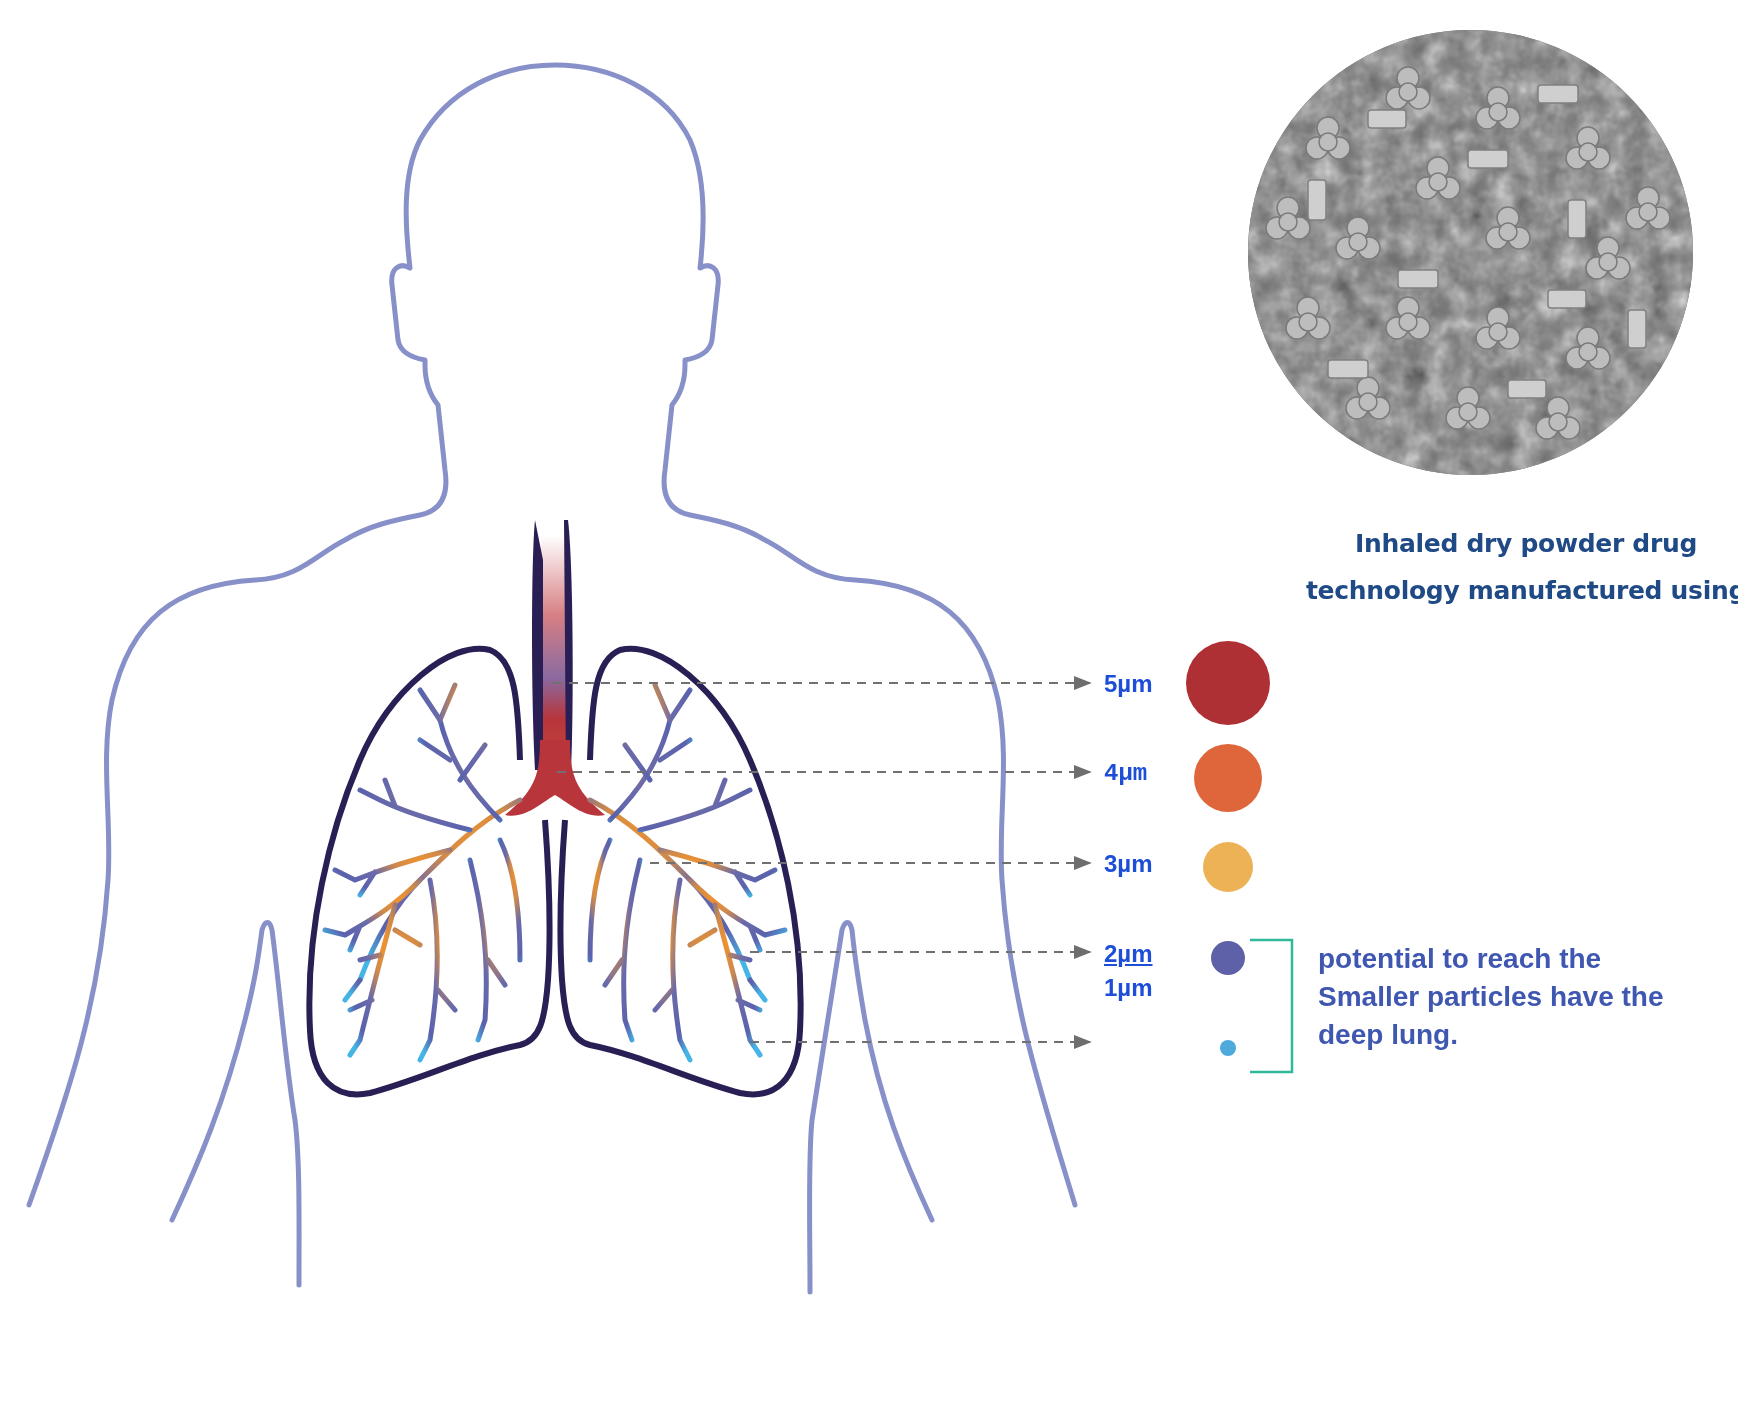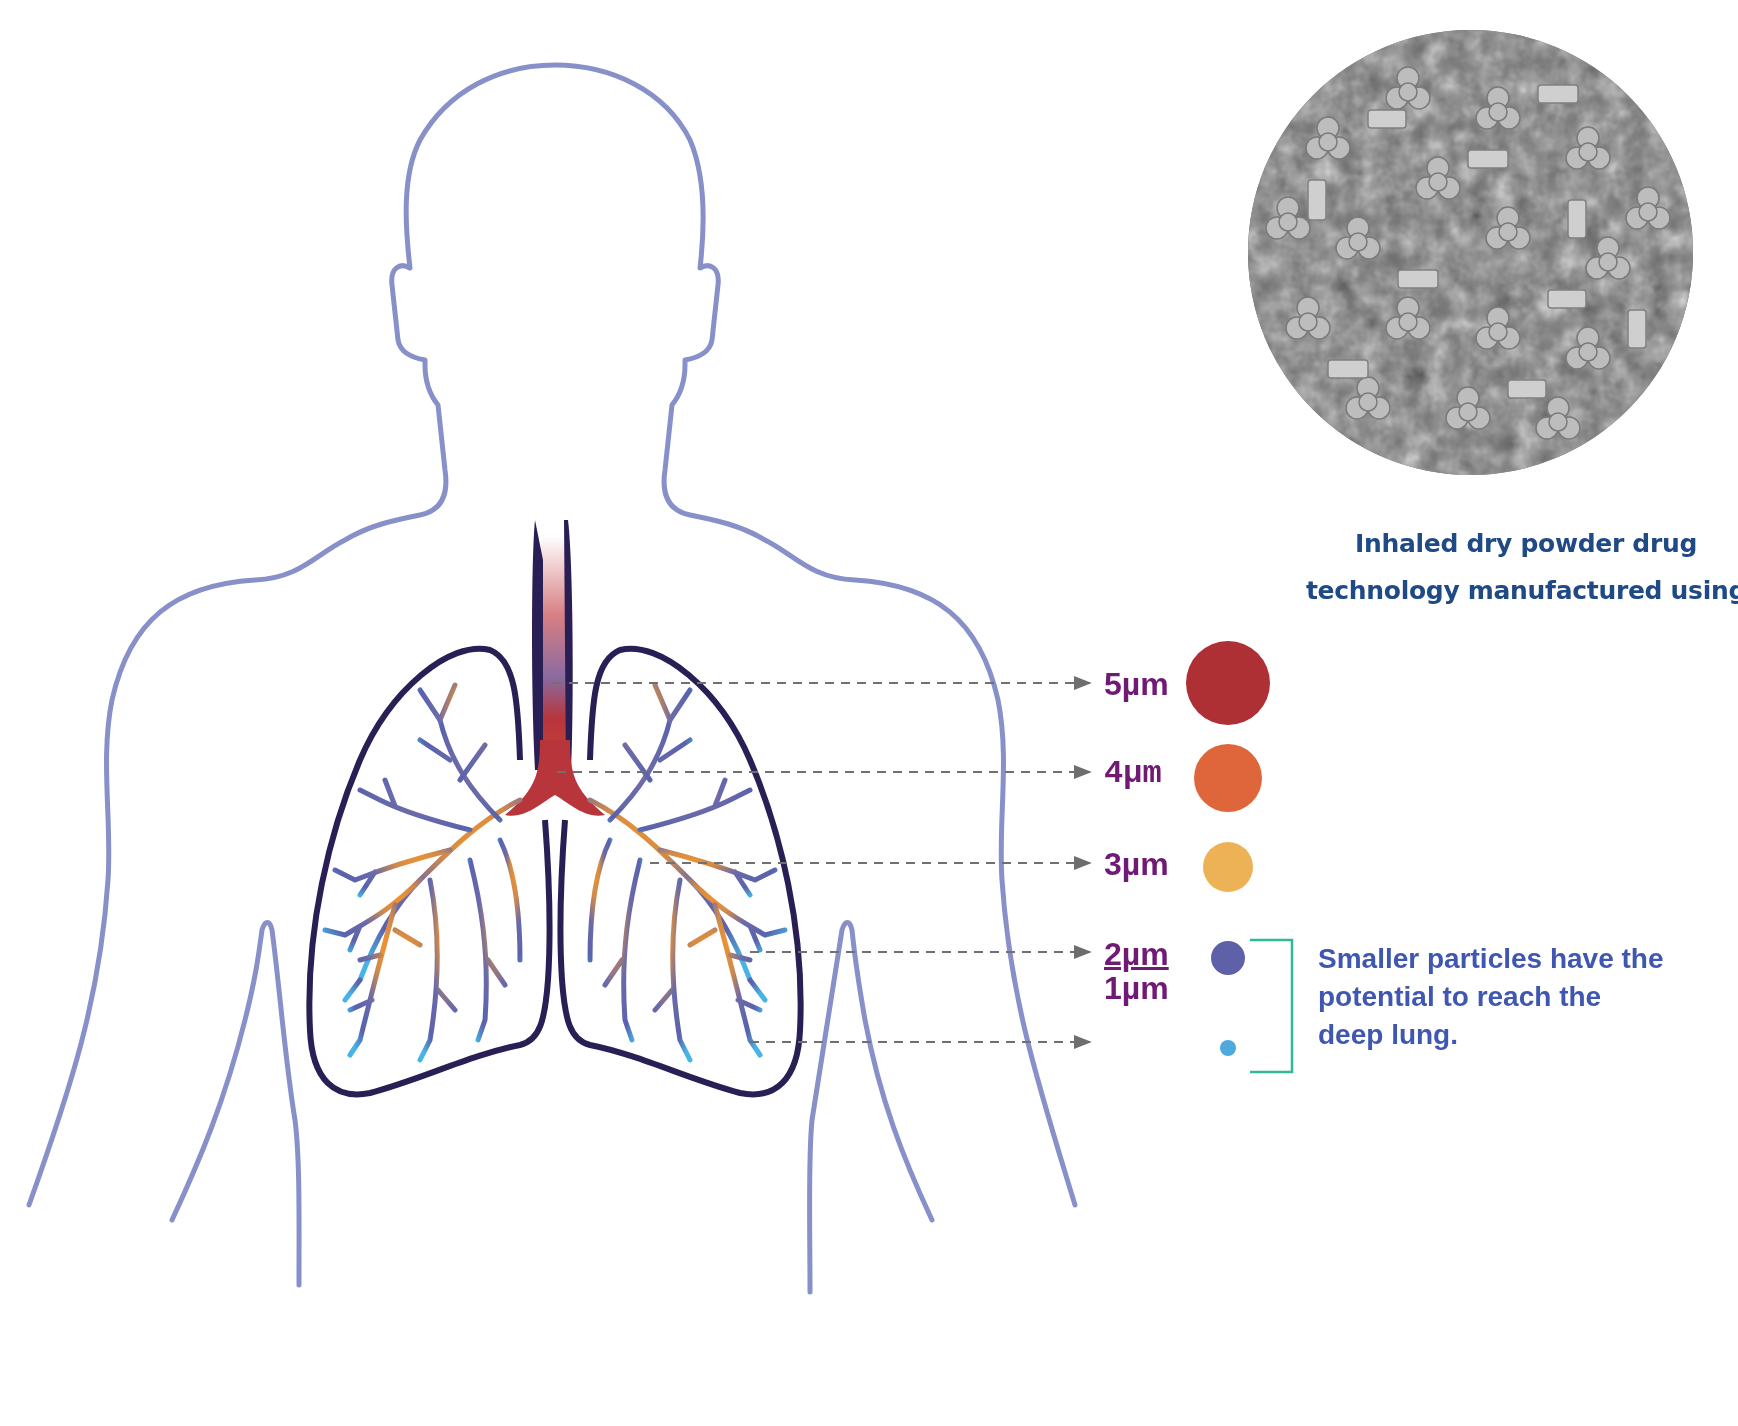--- a/index.html
+++ b/index.html
@@ -6,21 +6,21 @@
     body { width: 1738px; height: 1426px; position: relative; overflow: hidden; font-family: "Liberation Sans", sans-serif; }
     #stage { position: absolute; left: 0; top: 0; width: 1738px; height: 1426px; }
     .title {
       position: absolute; left: 1266px; top: 520px; width: 520px;
       text-align: center; color: #1f4a86; font-weight: bold;
       font-size: 25px; line-height: 47px; font-family: "DejaVu Sans", sans-serif;
       letter-spacing: -0.3px;
     }
     .size-label {
       position: absolute; font-family: "Liberation Sans", sans-serif; font-weight: bold;
-      font-size: 32px; color: #701a75; line-height: 32px;
+      font-size: 24px; color: #1d4ed8; line-height: 32px;
     }
     .note {
       position: absolute; left: 1318px; top: 940px; width: 420px;
       font-family: "Liberation Sans", sans-serif; font-weight: bold;
       font-size: 28px; line-height: 38px; color: #3f57b0;
     }
     .micrograph {
       position: absolute; left: 1248px; top: 30px; width: 445px; height: 445px;
       border-radius: 50%; overflow: hidden; background: #8c8c8c;
     }
@@ -234,17 +234,17 @@
 
   
   <div class="size-label" style="left:1104px; top:668px;">5µm</div>
   <div class="size-label" style="left:1104px; top:758px;font-family:Liberation Mono, monospace;">4µm</div>
   <div class="size-label" style="left:1104px; top:848px;text-align:center;">3µm</div>
   <div class="size-label" style="left:1104px; top:938px;text-decoration:underline;">2µm</div>
   <div class="size-label" style="left:1104px; top:972px;">1µm</div>
 
   
   <div class="note">
+    <div>potential to reach the</div>
     <div>Smaller particles have the</div>
-    <div>potential to reach the</div>
     <div>deep lung.</div>
   </div>
 </div>
 
 </body></html>

